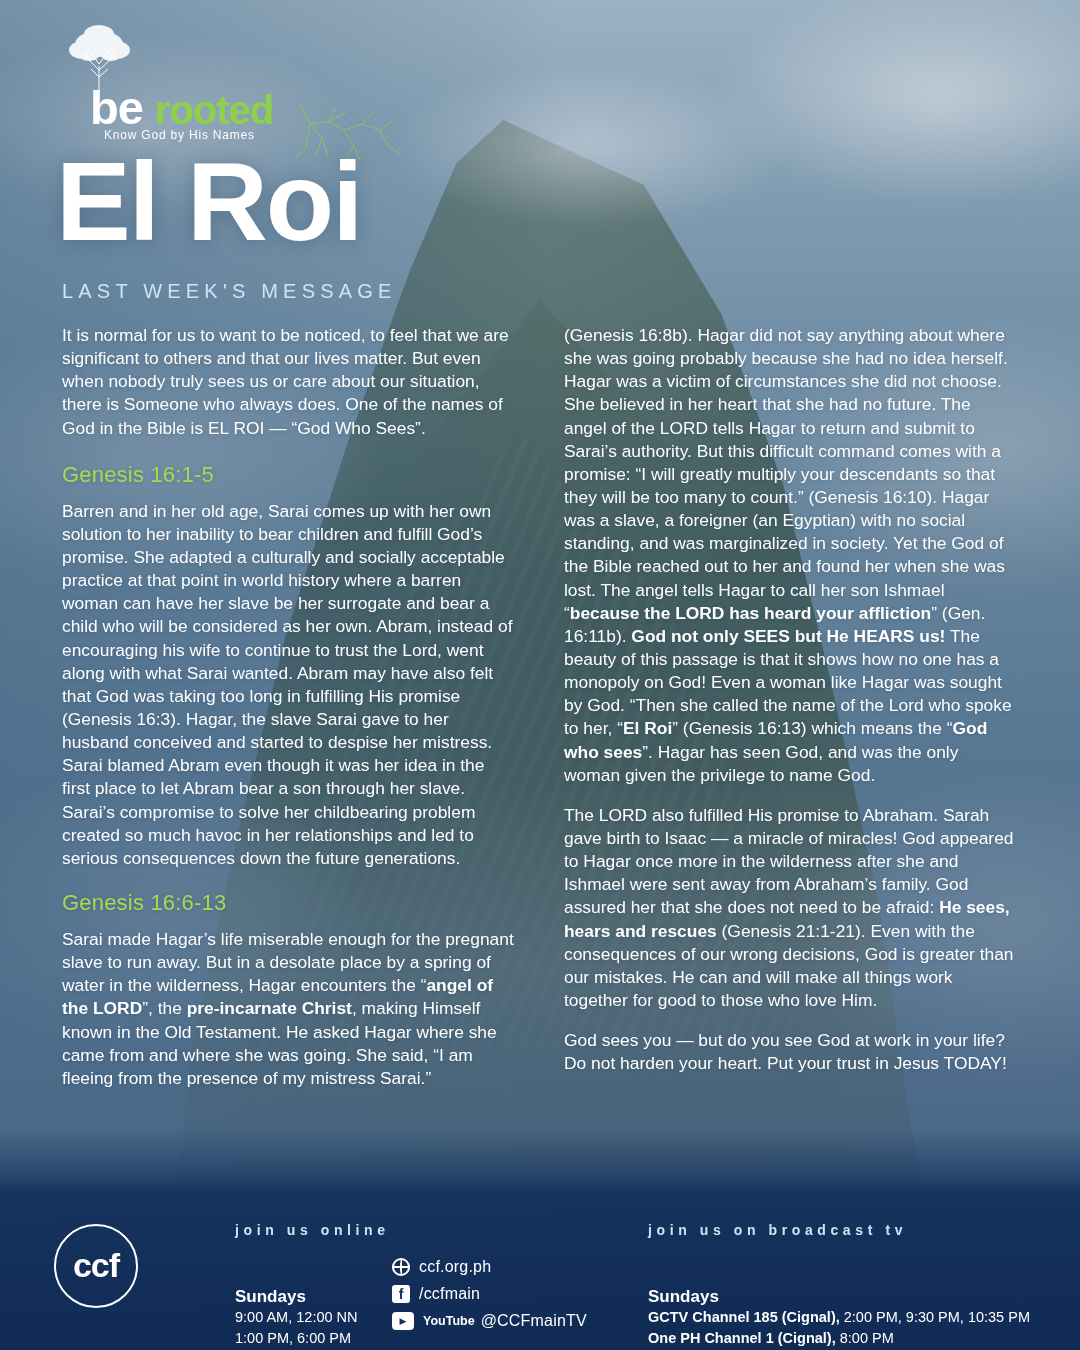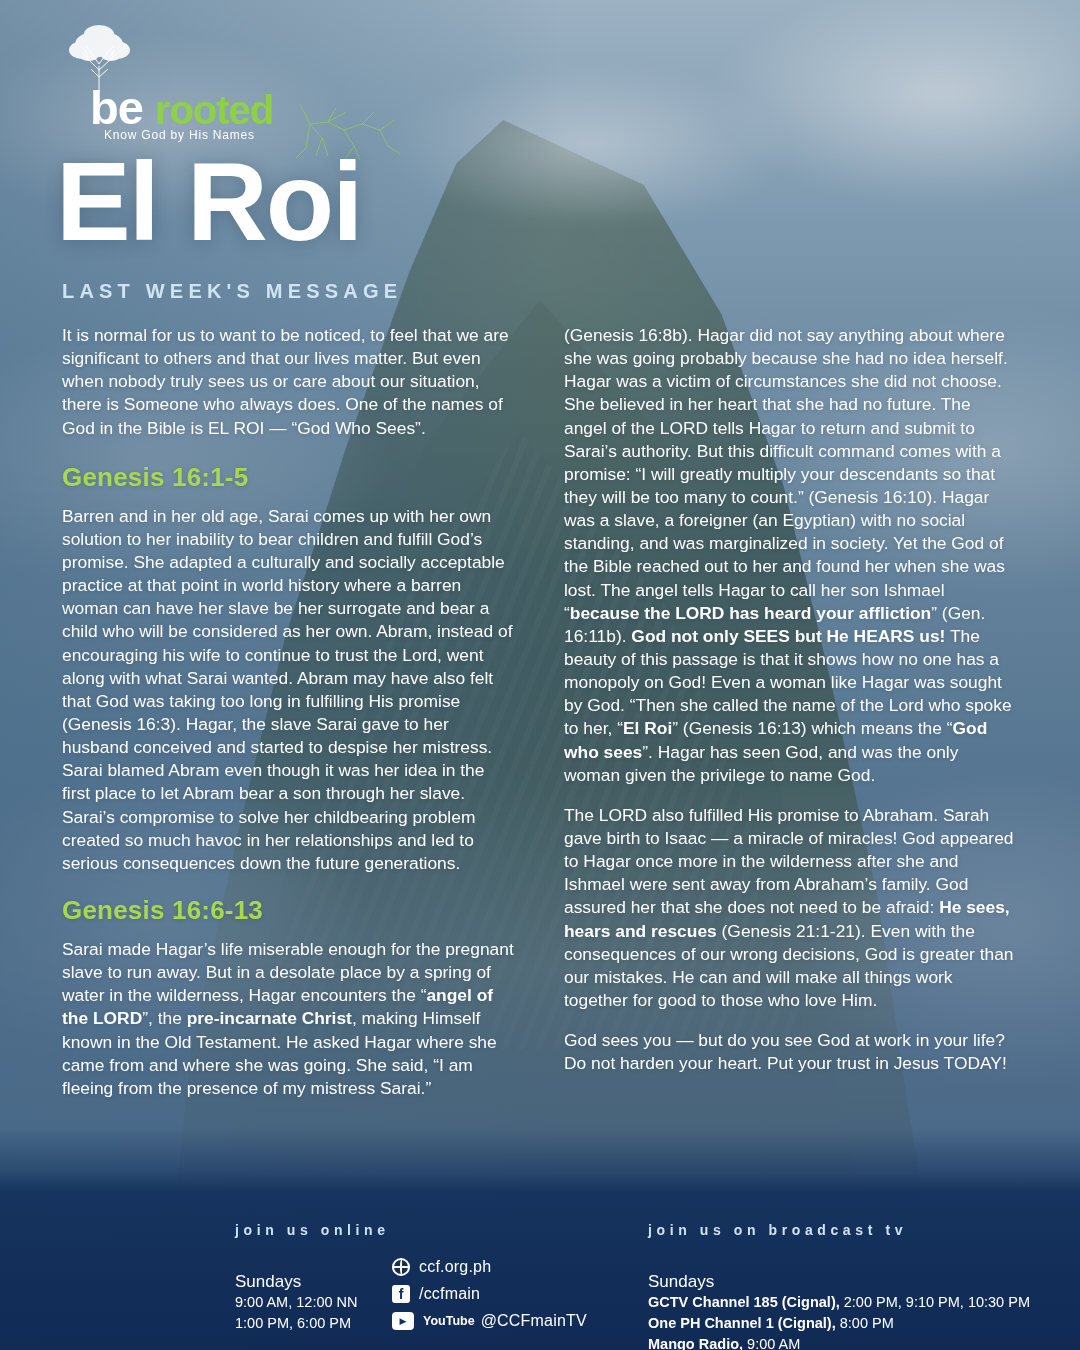--- a/index.html
+++ b/index.html
@@ -81,33 +81,33 @@
 
   
   .title {
     position: absolute; left: 56px; top: 146px;
     color: #ffffff; font-size: 112px; font-weight: 700; letter-spacing: -2px;
     line-height: 1.0;
     text-shadow: 0 2px 18px rgba(20,45,70,.25);
   }
   .subtitle {
     position: absolute; left: 62px; top: 280px;
-    color: #cfe4f2; font-size: 20px; font-weight: 700; letter-spacing: 5.2px;
+    color: #cfe4f2; font-size: 20px; font-weight: 400; letter-spacing: 5.2px;
   }
 
   
   .col { position: absolute; width: 452px; color: #ffffff; }
   .col-left { left: 62px; top: 324px; }
   .col-right { left: 564px; top: 324px; }
   .col p, .col .para {
     font-size: 17.4px; line-height: 1.33; color: #ffffff; margin-bottom: 17px;
     text-shadow: 0 1px 4px rgba(30,55,80,.22);
   }
   h2.sec {
-    color: #a8d84f; font-size: 26px; font-weight: 700; letter-spacing: .2px;
+    color: #a8d84f; font-size: 22px; font-weight: 400; letter-spacing: .2px;
     margin: 20px 0 12px 0;
     text-shadow: 0 1px 4px rgba(30,55,80,.22);
   }
   .col-left h2.sec:first-of-type { margin-top: 22px; }
   b, strong { font-weight: 700; }
 
   
   .footer {
     position: absolute; left: 0; right: 0; bottom: 0; height: 158px;
     background: linear-gradient(180deg, rgba(18,48,92,.92) 0%, rgba(14,40,82,.95) 100%);
@@ -122,21 +122,21 @@
     position: absolute; left: 54px; top: 32px; width: 84px; height: 84px;
     border: 2.5px solid #ffffff; border-radius: 50%;
   }
   .ccf-logo span {
     position: absolute; left: 0; right: 0; top: 50%; transform: translateY(-52%);
     text-align: center; color: #fff; font-size: 34px; font-weight: 700; letter-spacing: -1px;
   }
   .f-head {
     color: #cfe4f2; font-size: 14px; font-weight: 700; letter-spacing: 4.6px;
   }
-  .f-sunday { color: #ffffff; font-size: 17px; font-weight: 400; margin-top: 12px; }
+  .f-sunday { color: #ffffff; font-size: 17px; font-weight: 700; margin-top: 27px; }
   .f-line { color: #ffffff; font-size: 14.5px; line-height: 1.45; }
 
   .online { position: absolute; left: 235px; top: 30px; width: 300px; }
   .online-times { position: absolute; left: 235px; top: 68px; width: 150px; }
   .online-links { position: absolute; left: 392px; top: 66px; width: 220px; }
   .link-row { display: flex; align-items: center; margin-bottom: 9px; }
   .link-row .ico {
     width: 18px; height: 18px; margin-right: 9px; flex: 0 0 18px;
     display: flex; align-items: center; justify-content: center;
   }
@@ -225,20 +225,23 @@
   </div>
 
   <div class="col col-right">
     <p class="para" id="right-p1"><span>(Genesis 16:8b). Hagar did not say anything about where she was going probably because she had no idea herself. Hagar was a victim of circumstances she did not choose. She believed in her heart that she had no future. The angel of the LORD tells Hagar to return and submit to Sarai’s authority. But this difficult command comes with a promise: “I will greatly multiply your descendants so that they will be too many to count.” (Genesis 16:10). Hagar was a slave, a foreigner (an Egyptian) with no social standing, and was marginalized in society. Yet the God of the Bible reached out to her and found her when she was lost. The angel tells Hagar to call her son Ishmael “</span><b>because the LORD has heard your affliction</b><span>” (Gen. 16:11b). </span><b>God not only SEES but He HEARS us!</b><span> The beauty of this passage is that it shows how no one has a monopoly on God! Even a woman like Hagar was sought by God. “Then she called the name of the Lord who spoke to her, “</span><b>El Roi</b><span>” (Genesis 16:13) which means the “</span><b>God who sees</b><span>”. Hagar has seen God, and was the only woman given the privilege to name God.</span></p>
     <p class="para" id="right-p2"><span>The LORD also fulfilled His promise to Abraham. Sarah gave birth to Isaac — a miracle of miracles! God appeared to Hagar once more in the wilderness after she and Ishmael were sent away from Abraham’s family. God assured her that she does not need to be afraid: </span><b>He sees, hears and rescues</b><span> (Genesis 21:1-21). Even with the consequences of our wrong decisions, God is greater than our mistakes. He can and will make all things work together for good to those who love Him.</span></p>
     <p class="para">God sees you — but do you see God at work in your life? Do not harden your heart. Put your trust in Jesus TODAY!</p>
   </div>
 
   <div class="footer-angle"></div>
   <div class="footer">
+    <div class="ccf-logo">
+      <span>ccf</span>
+    </div>
 
     <div class="online">
       <div class="f-head">join us online</div>
     </div>
     <div class="online-times">
       <div class="f-sunday">Sundays</div>
       <div class="f-line" id="online-times">
           <div>9:00 AM, 12:00 NN</div>
           <div>1:00 PM, 6:00 PM</div>
         </div>
@@ -261,19 +264,19 @@
         <span class="txt" style="margin-left:6px;text-align:center;">@CCFmainTV</span>
       </div>
     </div>
 
     <div class="broadcast">
       <div class="f-head">join us on broadcast tv</div>
     </div>
     <div class="broadcast-body">
       <div class="f-sunday">Sundays</div>
       <div id="broadcast-lines">
-          <div class="f-line"><b>GCTV Channel 185 (Cignal),</b><span> 2:00 PM, 9:10 PM, 10:30 PM</span></div>
+          <div class="f-line"><b>GCTV Channel 185 (Cignal),</b><span> 2:00 PM, 9:30 PM, 10:35 PM</span></div>
           <div class="f-line"><b>One PH Channel 1 (Cignal),</b><span> 8:00 PM</span></div>
           <div class="f-line"><b>Mango Radio,</b><span> 9:00 AM</span></div>
         </div>
     </div>
   </div>
 </div>
 
 </body></html>

